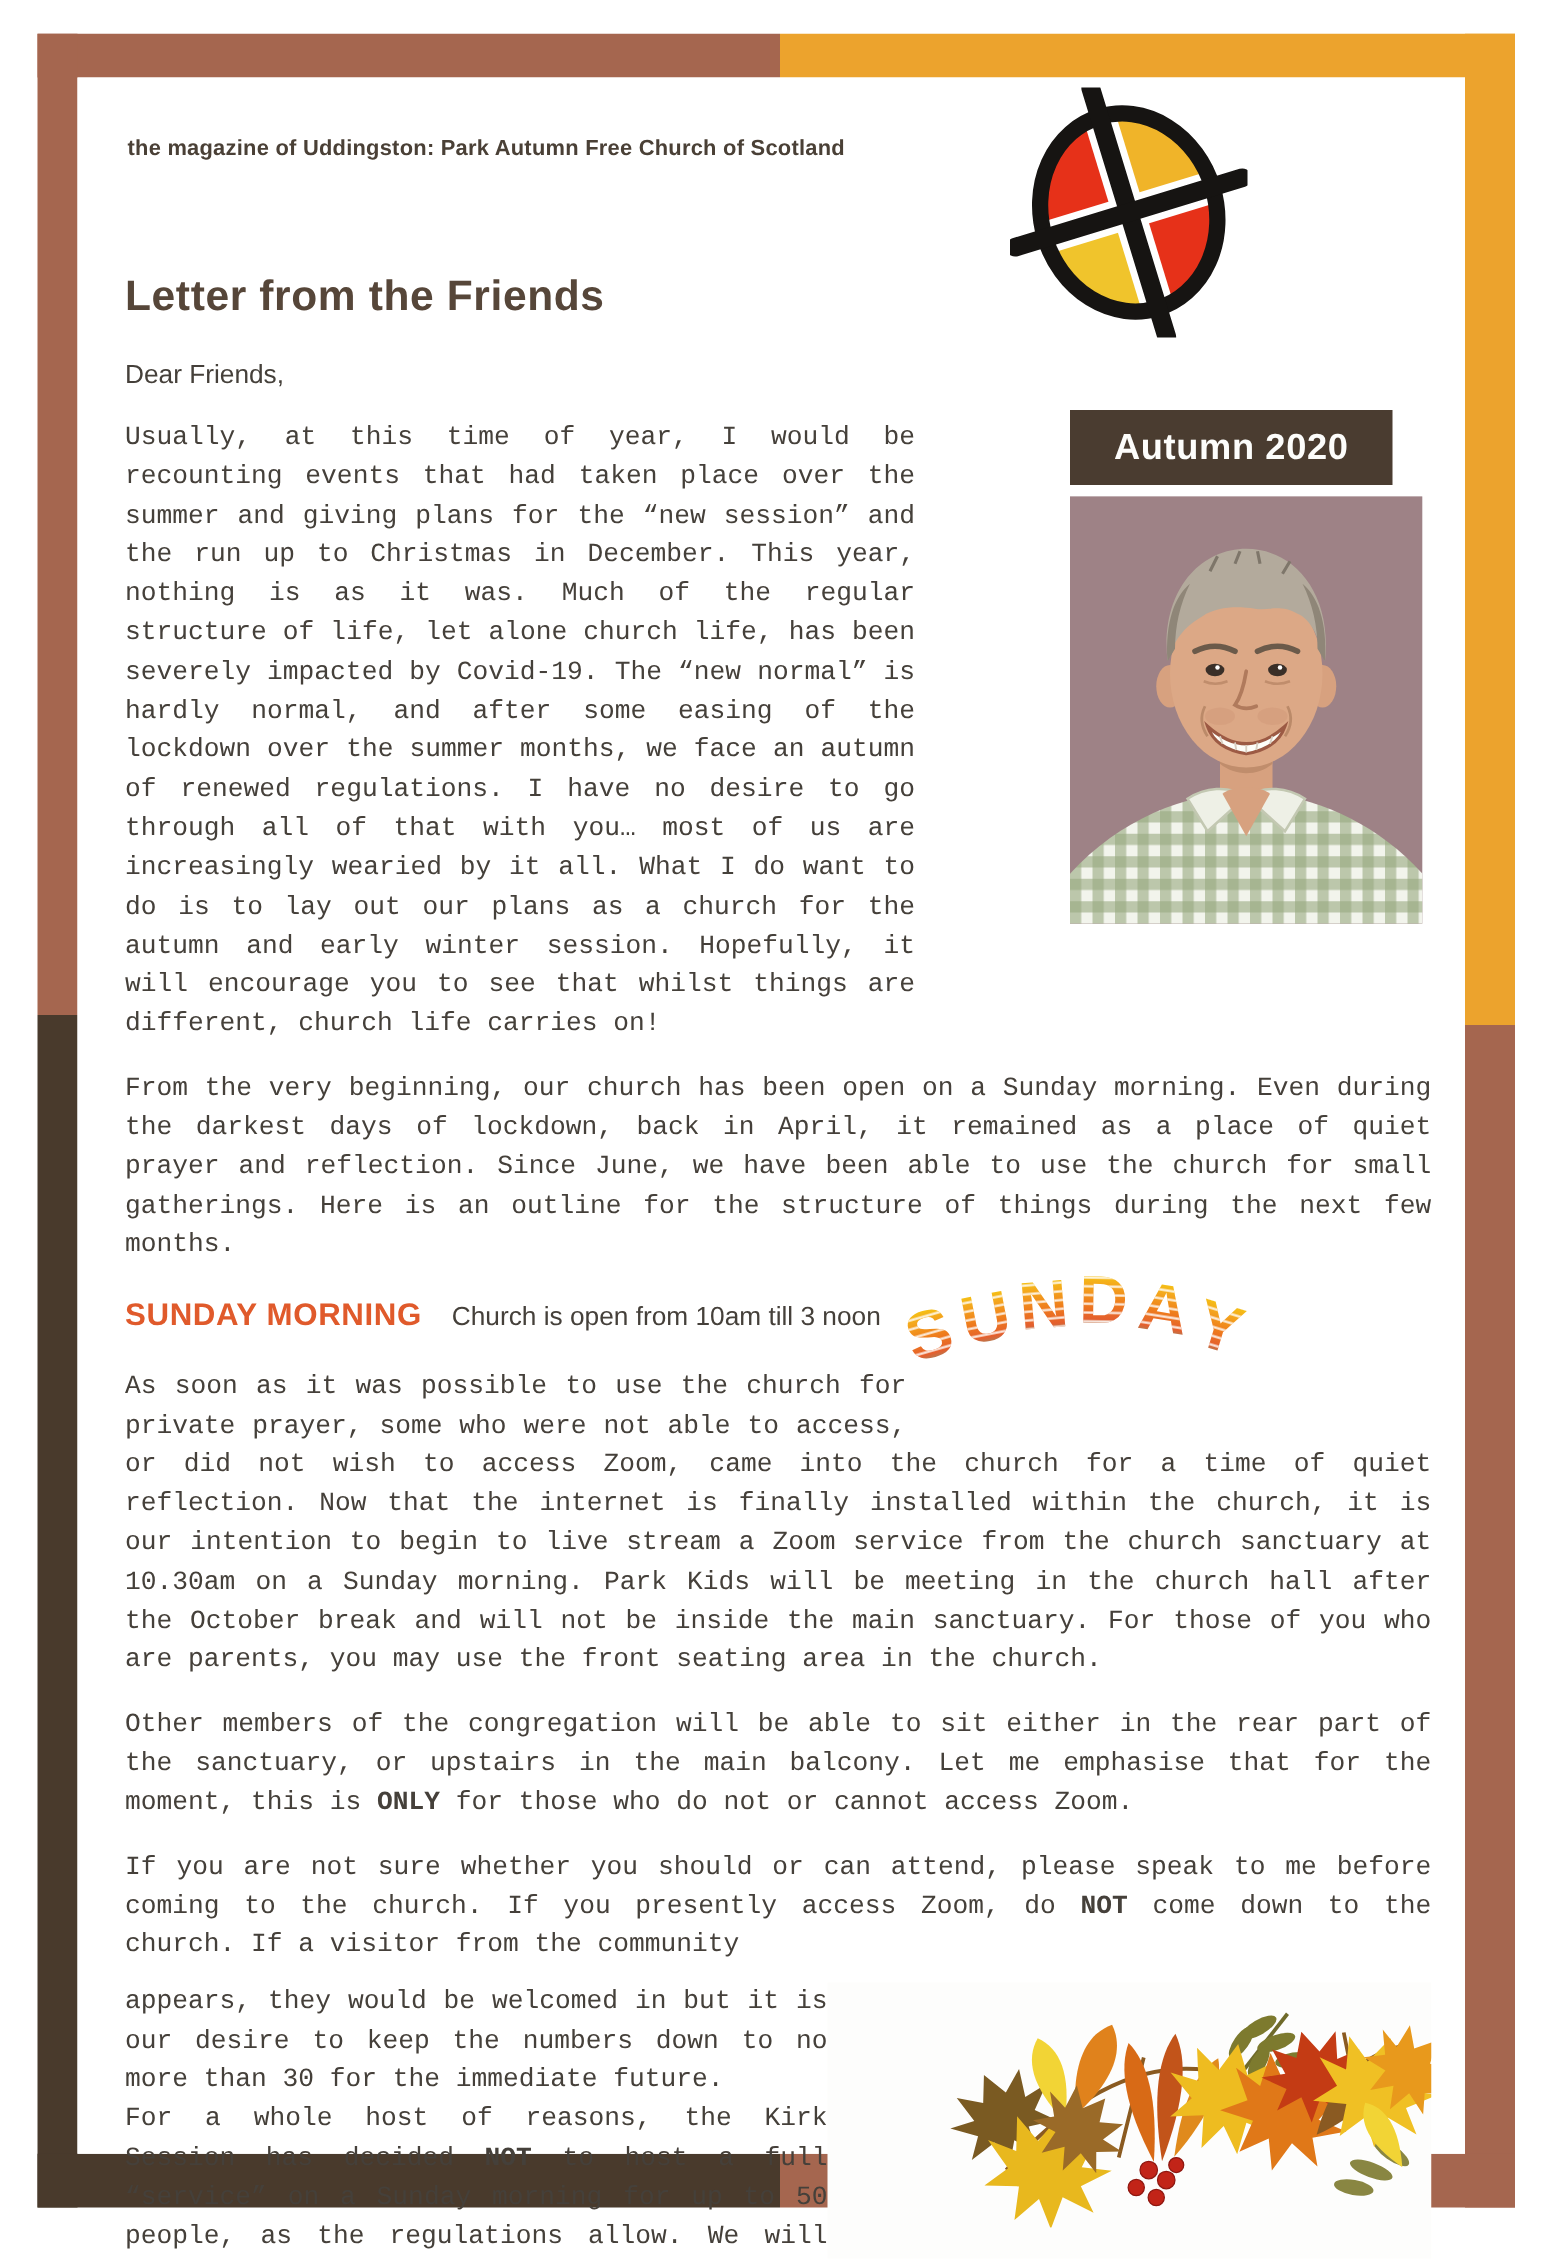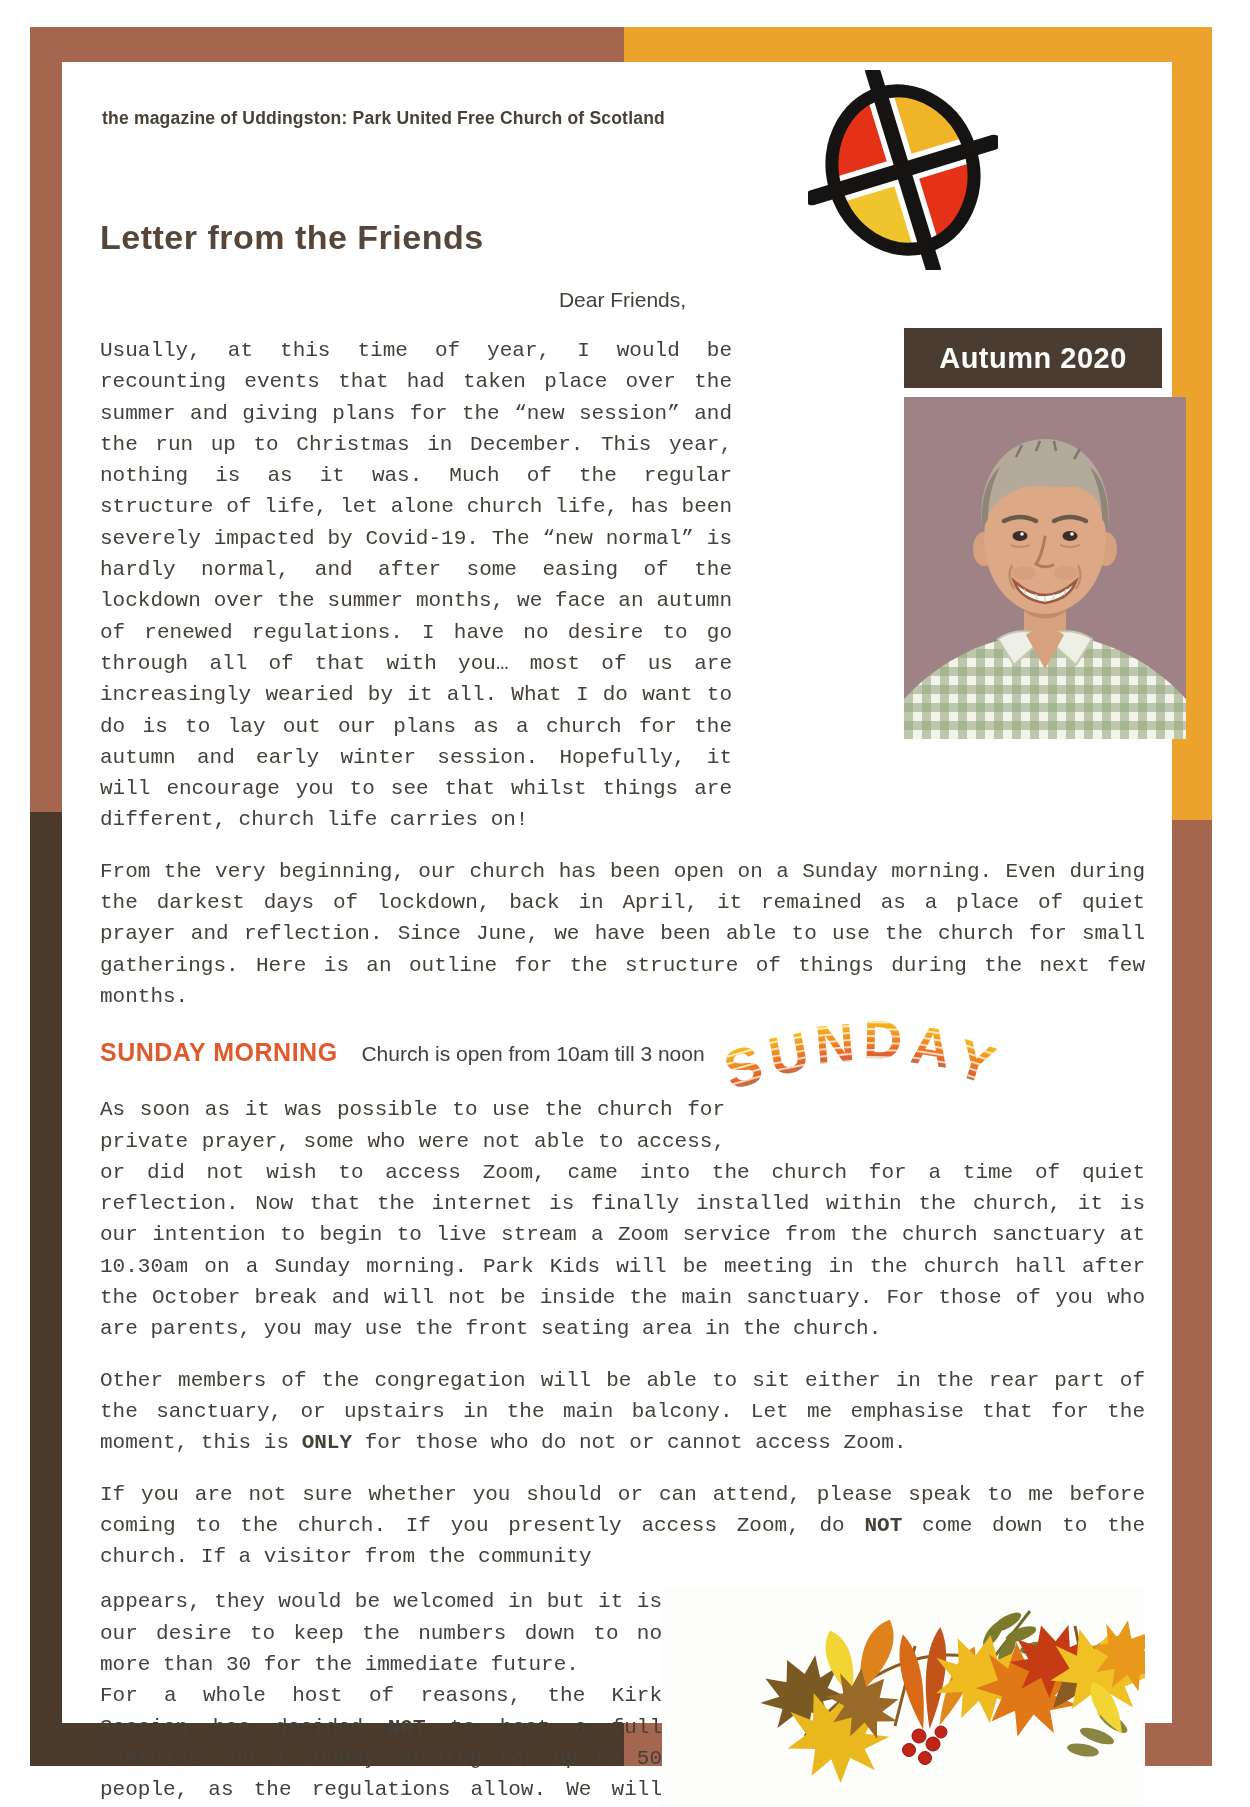--- a/index.html
+++ b/index.html
@@ -18,27 +18,27 @@
   
   .content{position:absolute;left:62px;top:62px;width:1110px;height:1661px;background:#fff;
            box-sizing:border-box;padding:30px 27px 0 38px;}
   .masthead-title{margin:0;font-size:76px;line-height:92px;font-style:italic;font-weight:400;
                   letter-spacing:2px;color:#4c443c;}
   .masthead-sub{margin:16px 0 0 2px;font-size:17.5px;font-weight:bold;color:#4a4036;letter-spacing:.2px;}
   .logo{position:absolute;left:746px;top:8px;}
   h2.letter-heading{margin:88px 0 0 0;font-size:34px;line-height:41px;font-weight:bold;color:#564639;
                     letter-spacing:.5px;}
   
-  .minister-col{position:absolute;left:842px;top:266px;width:258px;border-radius:27px;}
+  .minister-col{position:absolute;left:794px;top:266px;width:258px;border-radius:27px;}
   .issue-badge{height:60px;line-height:60px;background:#4a3c30;color:#fdfdfb;text-align:center;
                font-size:29px;font-weight:bold;letter-spacing:.5px;}
   .photo-frame{margin-top:9px;width:282px;height:342px;display:block;}
   
   p.body{margin:20px 0 0 0;font-size:21px;line-height:31.3px;text-align:justify;font-family:Liberation Mono, monospace;}
-  p.salutation{margin:26px 0 0 0;font-size:21px;line-height:31px;text-align:center;}
+  p.salutation{margin:26px 0 0 0;font-size:21px;line-height:31px;}
   .col-narrow{width:632px;}
   b{font-weight:bold;}
   .sunday-line{margin:20px 0 0 0;font-size:21px;line-height:41px;white-space:nowrap;}
   .sunday-heading{color:#e05a2b;font-weight:bold;font-size:25px;letter-spacing:.5px;}
   .sunday-sub{margin-left:18px;color:#45403a;}
   .sunday-float{float:right;width:420px;height:150px;margin:-10px 0 0 0;}
   .bottom-row{display:flex;margin-top:14px;}
   .bottom-row .col-left{width:562px;}
   .bottom-row .col-left p.body{margin-top:0;}
   .bottom-row .col-left p.body + p.body{}
@@ -54,21 +54,21 @@
   <div class="bar bar-top-right"></div>
   <div class="bar stripe-left-top"></div>
   <div class="bar stripe-left-bottom"></div>
   <div class="bar stripe-right-top"></div>
   <div class="bar stripe-right-bottom"></div>
   <div class="bar bar-bottom-left"></div>
   <div class="bar bar-bottom-right"></div>
 
   <div class="content">
 
-    <p class="masthead-sub">the magazine of Uddingston: Park United Free Church of Scotland</p>
+    <p class="masthead-sub">the magazine of Uddingston: Park Autumn Free Church of Scotland</p>
 
     <span class="logo">
       <svg width="190" height="200" viewBox="0 0 190 200">
         <g transform="rotate(-17 95 100)">
           <path d="M95,100 L95,22 A70,80 0 0 0 25,100 Z" fill="#e63119"></path>
           <path d="M95,100 L95,22 A70,80 0 0 1 165,100 Z" fill="#f0b429"></path>
           <path d="M95,100 L95,178 A70,80 0 0 0 165,100 Z" fill="#e63119"></path>
           <path d="M95,100 L95,178 A70,80 0 0 1 25,100 Z" fill="#f0c42c"></path>
           <line x1="95" y1="10" x2="95" y2="192" stroke="#ffffff" stroke-width="26"></line>
           <line x1="12" y1="100" x2="178" y2="100" stroke="#ffffff" stroke-width="26"></line>

